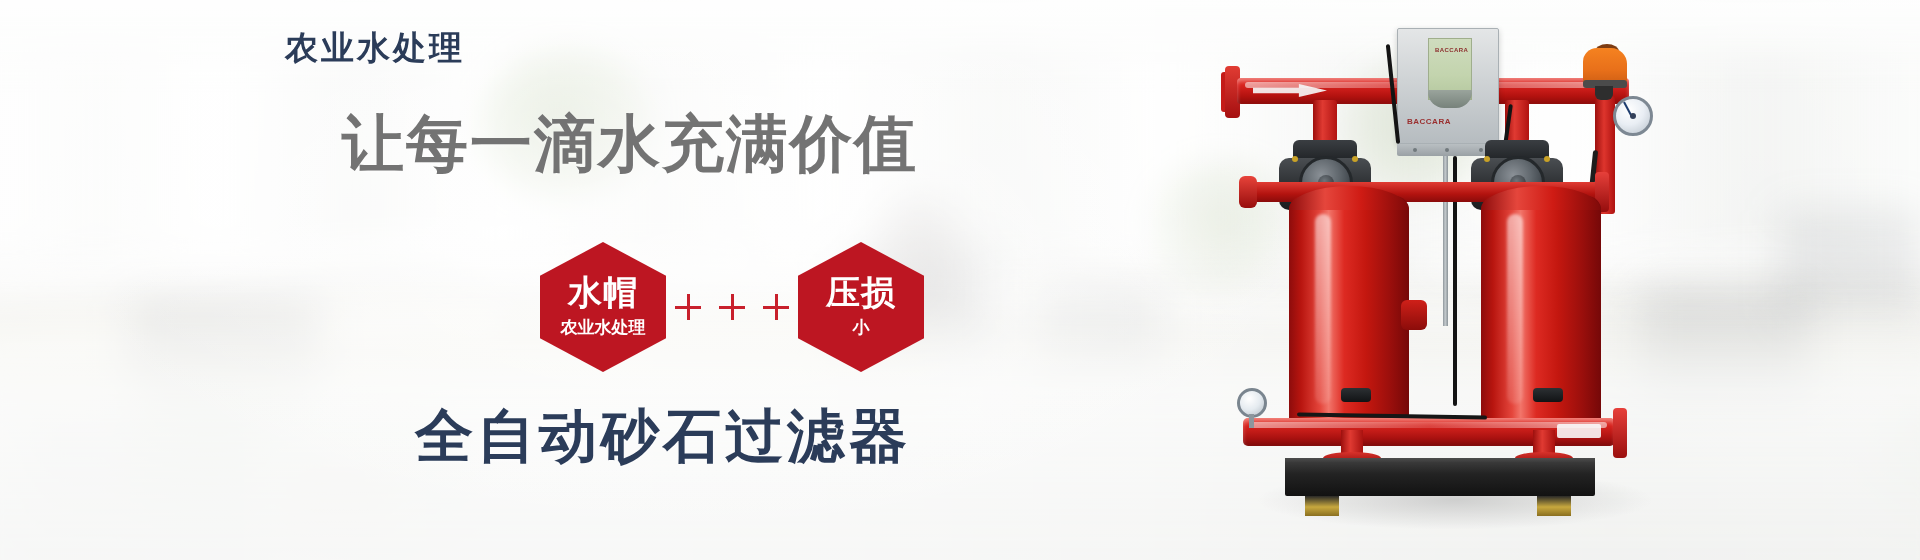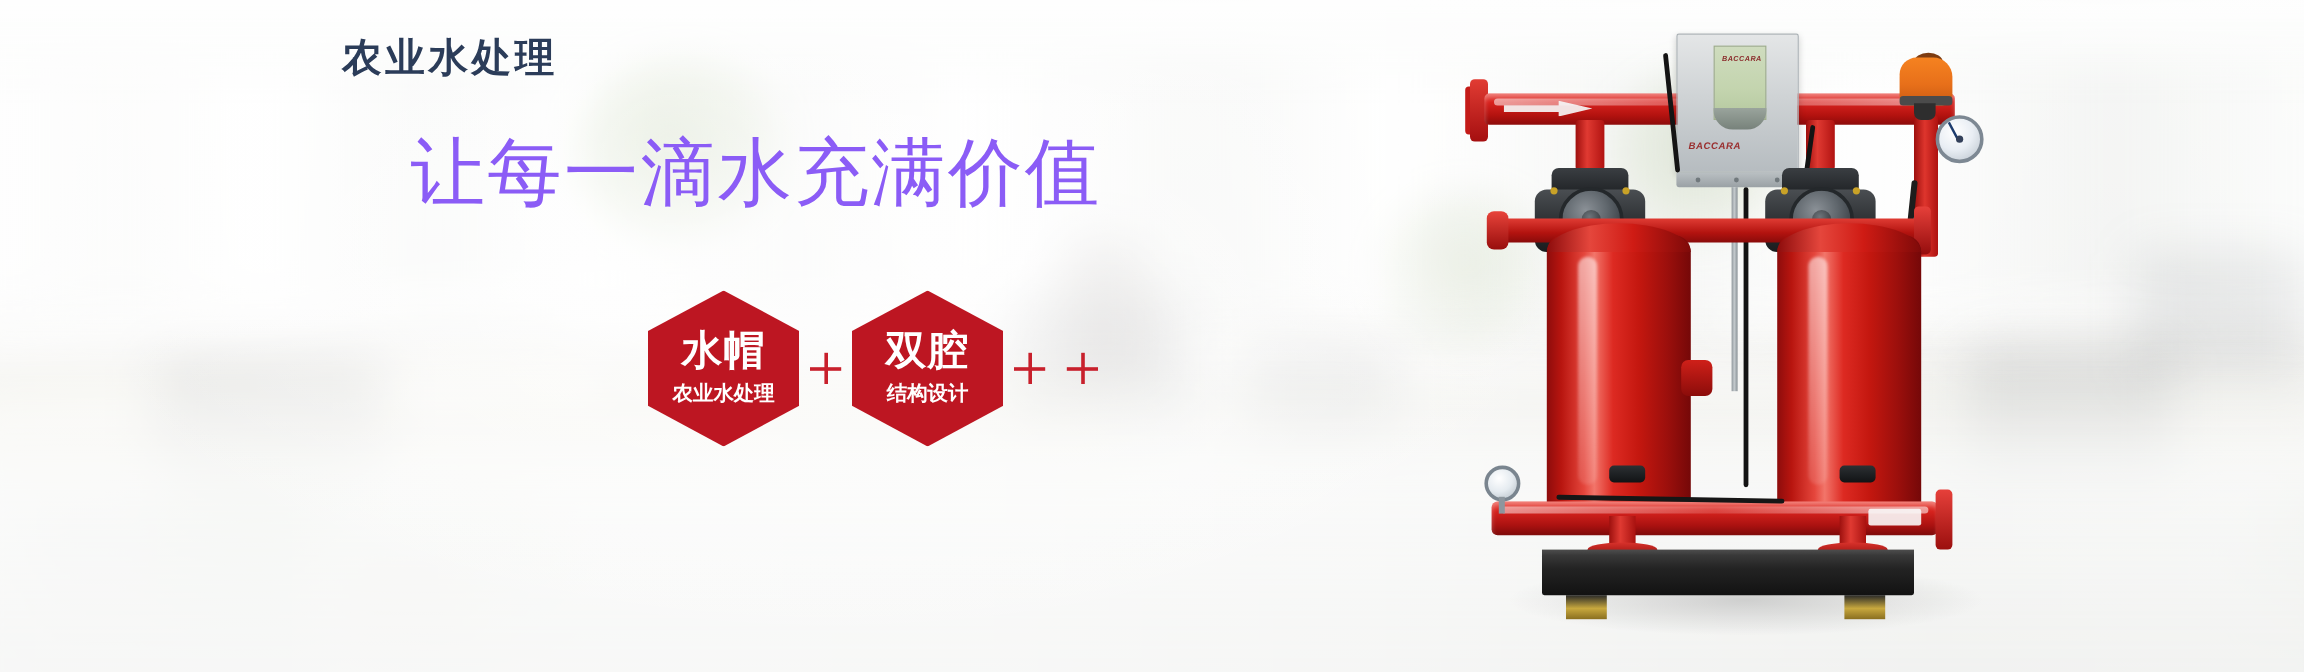--- a/index.html
+++ b/index.html
@@ -103,22 +103,22 @@
   .copy { position:absolute; left:0; top:0; width:1300px; height:560px; }
 
   .eyebrow {
     position:absolute; left:285px; top:26px;
     font-size:33px; font-weight:bold; letter-spacing:3px;
     color:#2b3c59;
     text-shadow:0 1px 2px rgba(255,255,255,.55);
   }
   .headline {
     position:absolute; left:342px; top:102px;
-    font-size:62px; font-weight:normal; letter-spacing:2px;
-    color:#8b5cf6;
+    font-size:62px; font-weight:bold; letter-spacing:2px;
+    color:#737373;
     text-shadow:0 2px 4px rgba(255,255,255,.45);
     white-space:nowrap;
   }
   .subline {
     position:absolute; left:415px; top:398px;
     font-size:58px; font-weight:bold; letter-spacing:4px;
     color:#2b3c59;
     text-shadow:0 2px 4px rgba(255,255,255,.45);
     white-space:nowrap;
   }
@@ -148,21 +148,21 @@
   .plus {
     position:relative; width:44px; height:44px; flex:0 0 auto;
   }
   .plus::before, .plus::after {
     content:""; position:absolute; background:#c8202c;
   }
   .plus::before { left:9px; top:21px; width:26px; height:2.5px; }
   .plus::after  { left:21px; top:9px; width:2.5px; height:26px; }
 
   
-  .product { position:absolute; left:1185px; top:0; width:560px; height:560px;font-style:italic; }
+  .product { position:absolute; left:1185px; top:0; width:560px; height:560px; }
 
   .shadow-soft {
     position:absolute; left:70px; top:470px; width:400px; height:60px;
     background:radial-gradient(ellipse at center, rgba(120,120,120,.30) 0%, rgba(120,120,120,0) 70%);
   }
 
   
   .top-pipe {
     position:absolute; left:52px; top:78px; width:392px; height:26px;
     background:linear-gradient(180deg,#e8413a 0%,#d8231f 28%,#b3120f 70%,#8d0b0a 100%);
@@ -413,42 +413,43 @@
     <div class="bg-plant" style="left:1870px;top:400px;width:140px;height:150px;background:radial-gradient(ellipse at 50% 45%, rgba(118,150,84,.34) 0%, rgba(134,164,96,.14) 62%, rgba(150,175,110,0) 100%);"></div>
 
     <div class="bg-desks"></div>
     <div class="bg-veil"></div>
     <div class="bg-veil2"></div>
   </div>
 
   <div class="copy">
     <div class="eyebrow">农业水处理</div>
     <div class="headline">让每一滴水充满价值</div>
+    <div class="subline">全自动砂石过滤器</div>
   </div>
 
   <div class="features">
 
     <div class="hexwrap">
       <div class="hex">
         <span class="hex-main">水帽</span>
         <span class="hex-sub">农业水处理</span>
       </div>
     </div>
     <div class="plus"></div>
 
+    <div class="plus"></div>
+
+    <div class="plus"></div>
+
     <div class="hexwrap">
       <div class="hex">
-        <span class="hex-main">双腔</span>
-        <span class="hex-sub">结构设计</span>
+        <span class="hex-main">压损</span>
+        <span class="hex-sub">小</span>
       </div>
     </div>
-    <div class="plus"></div>
-
-    <div class="plus"></div>
-
 
   </div>
 
   <div class="product">
 
     <div class="shadow-soft"></div>
 
     <div class="flange-l2"></div>
     <div class="flange-l"></div>
     <div class="top-pipe"></div>

